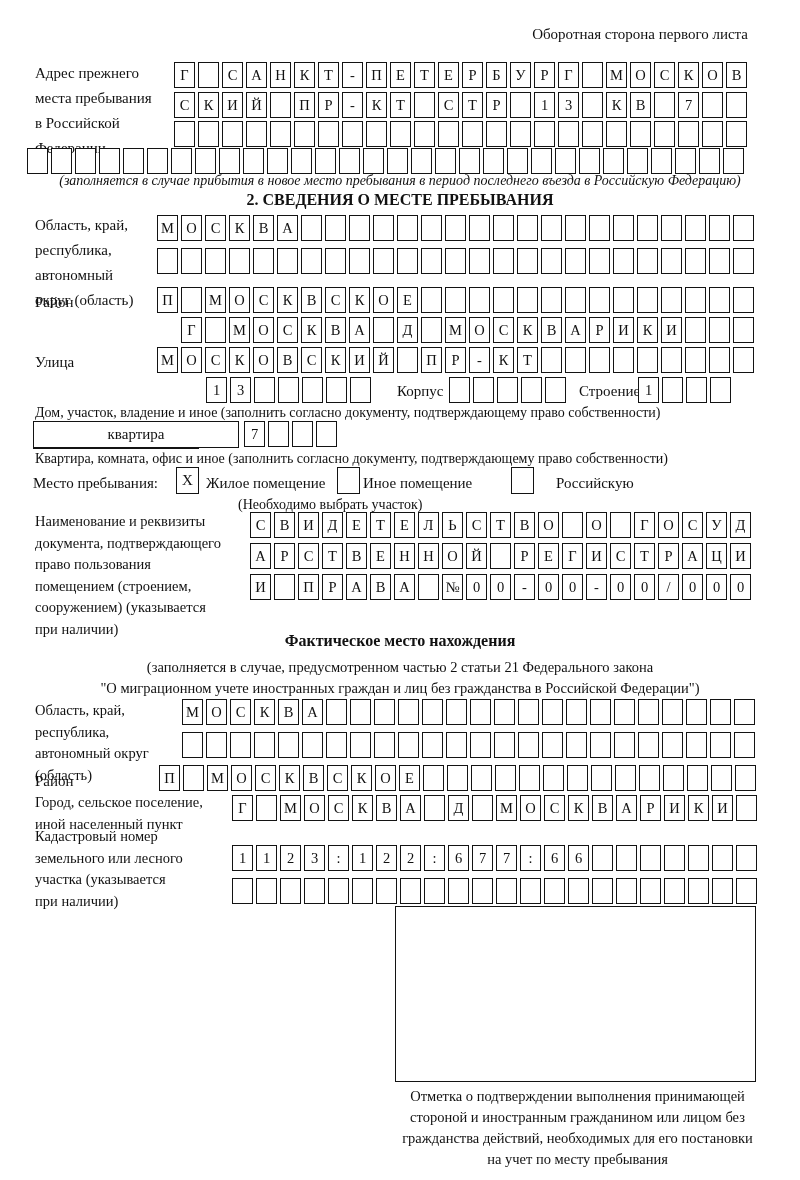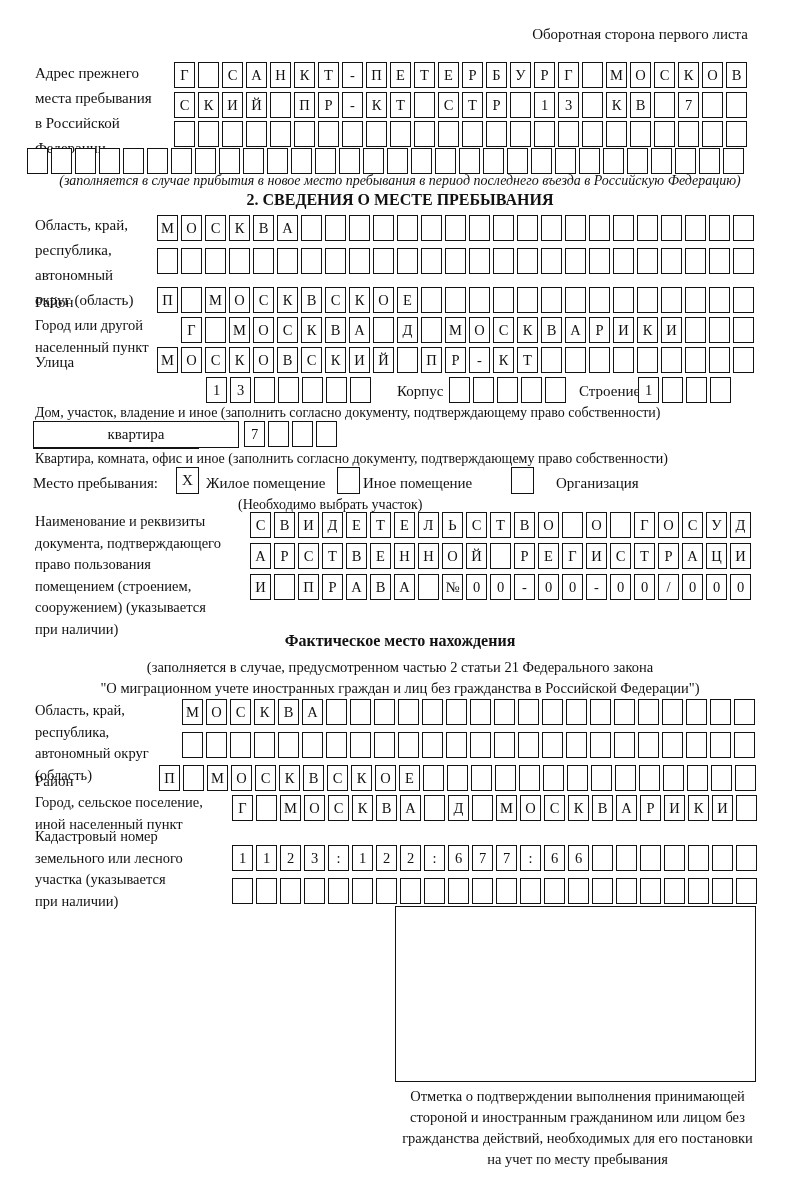--- a/index.html
+++ b/index.html
@@ -232,21 +232,20 @@
       <div class="cell"></div>
       <div class="cell"></div>
       <div class="cell"></div>
       <div class="cell"></div>
       <div class="cell"></div>
       <div class="cell"></div>
       <div class="cell"></div>
       <div class="cell"></div>
     </div>
 
-  <div class="abs lbl" style="left:35px;top:315px;">Город или другой<br>населенный пункт</div>
   <div class="grid" style="left:181px;top:317px;">
       <div class="cell">Г</div>
       <div class="cell"></div>
       <div class="cell">М</div>
       <div class="cell">О</div>
       <div class="cell">С</div>
       <div class="cell">К</div>
       <div class="cell">В</div>
       <div class="cell">А</div>
       <div class="cell"></div>
@@ -341,21 +340,21 @@
     <span>X</span>
   </div>
   <div class="abs lbl-lg" style="left:206px;top:471px;">Жилое помещение</div>
   <div class="abs chk" style="left:337px;top:467px;">
     <span></span>
   </div>
   <div class="abs lbl-lg" style="left:363px;top:471px;">Иное помещение</div>
   <div class="abs chk" style="left:511px;top:467px;">
     <span></span>
   </div>
-  <div class="abs lbl-lg" style="left:556px;top:471px;">Организация</div>
+  <div class="abs lbl-lg" style="left:556px;top:471px;">Российскую</div>
   <div class="abs note-left" style="left:238px;top:497px;">(Необходимо выбрать участок)</div>
 
   <div class="abs lbl" style="left:35px;top:511px;">Наименование и реквизиты<br>документа, подтверждающего<br>право пользования<br>помещением (строением,<br>сооружением) (указывается<br>при наличии)</div>
   <div class="grid" style="left:250px;top:512px;">
       <div class="cell">С</div>
       <div class="cell">В</div>
       <div class="cell">И</div>
       <div class="cell">Д</div>
       <div class="cell">Е</div>
       <div class="cell">Т</div>

